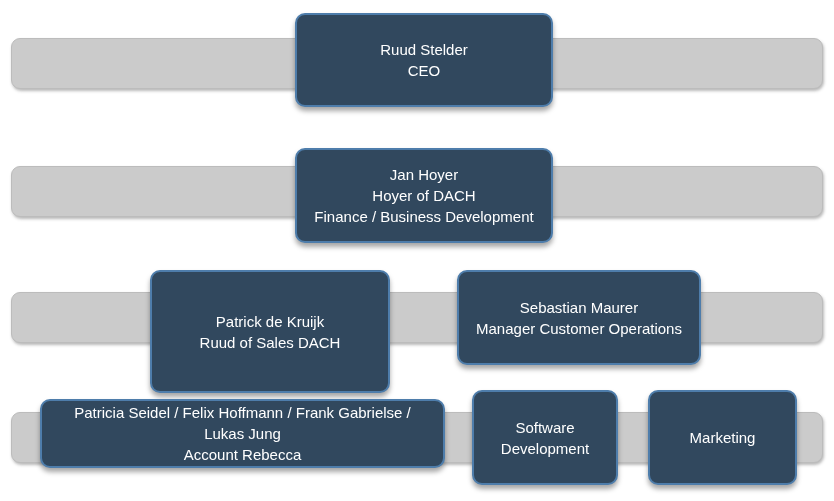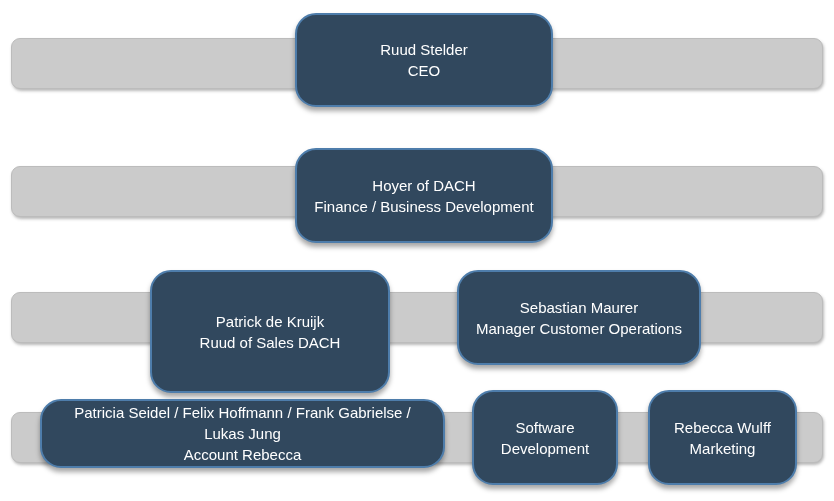--- a/index.html
+++ b/index.html
@@ -23,21 +23,21 @@
     background: #cbcbcb;
     border: 1px solid #bcbcbc;
     border-radius: 9px;
     box-shadow: 1px 2px 3px rgba(100,100,100,0.45);
     box-sizing: border-box;
   }
   .node {
     position: absolute;
     background: #31485e;
     border: 2px solid #4e7dab;
-    border-radius: 21px;
+    border-radius: 10px;
     box-shadow: 0 4px 5px rgba(0,0,0,0.35);
     box-sizing: border-box;
     display: flex;
     align-items: center;
     justify-content: center;
     text-align: center;
     color: #ffffff;
     font-size: 15px;
     line-height: 21px;
   }
@@ -55,20 +55,21 @@
 
   <div class="node" style="left:295px;top:13px;width:258px;height:94px">
     <div class="node-text">
       <div>Ruud Stelder</div>
       <div>CEO</div>
     </div>
   </div>
 
   <div class="node" style="left:295px;top:148px;width:258px;height:95px">
     <div class="node-text">
+      <div>Jan Hoyer</div>
       <div>Hoyer of DACH</div>
       <div>Finance / Business Development</div>
     </div>
   </div>
 
   <div class="node" style="left:150px;top:270px;width:240px;height:123px">
     <div class="node-text">
       <div>Patrick de Kruijk</div>
       <div>Ruud of Sales DACH</div>
     </div>
@@ -91,18 +92,17 @@
 
   <div class="node" style="left:472px;top:390px;width:146px;height:95px">
     <div class="node-text">
       <div>Software</div>
       <div>Development</div>
     </div>
   </div>
 
   <div class="node" style="left:648px;top:390px;width:149px;height:95px">
     <div class="node-text">
-      <div>Rebecca Wulff</div>
       <div>Marketing</div>
     </div>
   </div>
 
 </div>
 
 </body></html>

